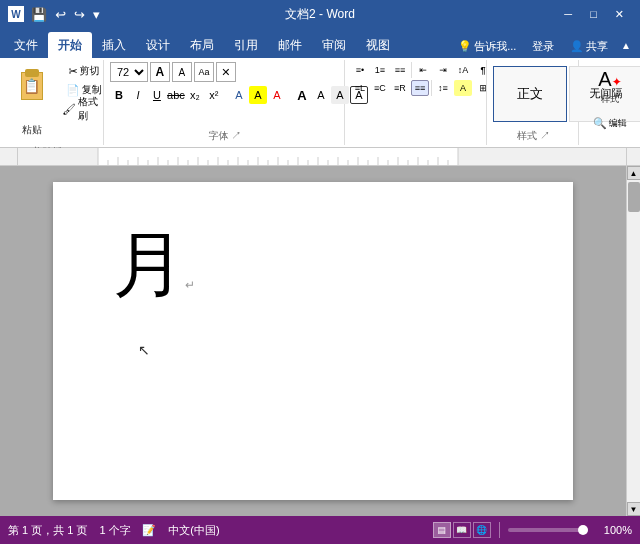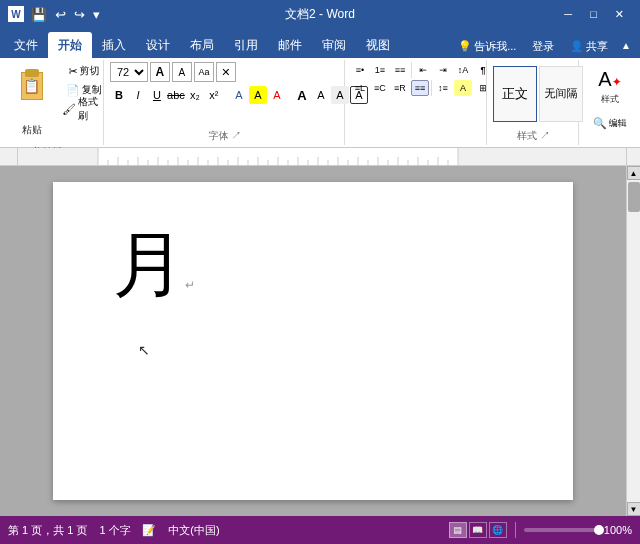--- a/index.html
+++ b/index.html
@@ -141,21 +141,21 @@
     .para-row {
       display: flex; gap: 2px;
     }
     .para-btn {
       width: 18px; height: 16px;
       font-size: 9px; cursor: pointer;
       display: flex; align-items: center; justify-content: center;
       border-radius: 2px; border: 1px solid transparent;
     }
     .style-item {
-      width: 44px; height: 56px;
+      width: 74px; height: 56px;
       border: 1px solid #ddd;
       display: flex; align-items: center; justify-content: center;
       font-size: 11px; cursor: pointer; background: #f8f8f8;
       text-align: center; padding: 2px;
     }
     .style-item.active { border-color: #2b579a; }
 
     
     .ruler-area {
       display: flex;
@@ -529,20 +529,20 @@
   <div class="status-item">
     <span>中文(中国)</span>
   </div>
   <div class="status-right">
     <div style="display:flex;gap:2px;">
       <div class="view-btn active">▤</div>
       <div class="view-btn">📖</div>
       <div class="view-btn">🌐</div>
     </div>
     <div class="divider"></div>
-    <div style="display:flex;align-items:center;gap:0;text-align:center;">
+    <div style="display:flex;align-items:center;gap:16px;text-align:center;">
       <div class="zoom-slider">
         <div class="zoom-thumb"></div>
       </div>
       <span style="font-size:11px;color:#fff;">100%</span>
     </div>
   </div>
 </div>
 
 </body></html>

